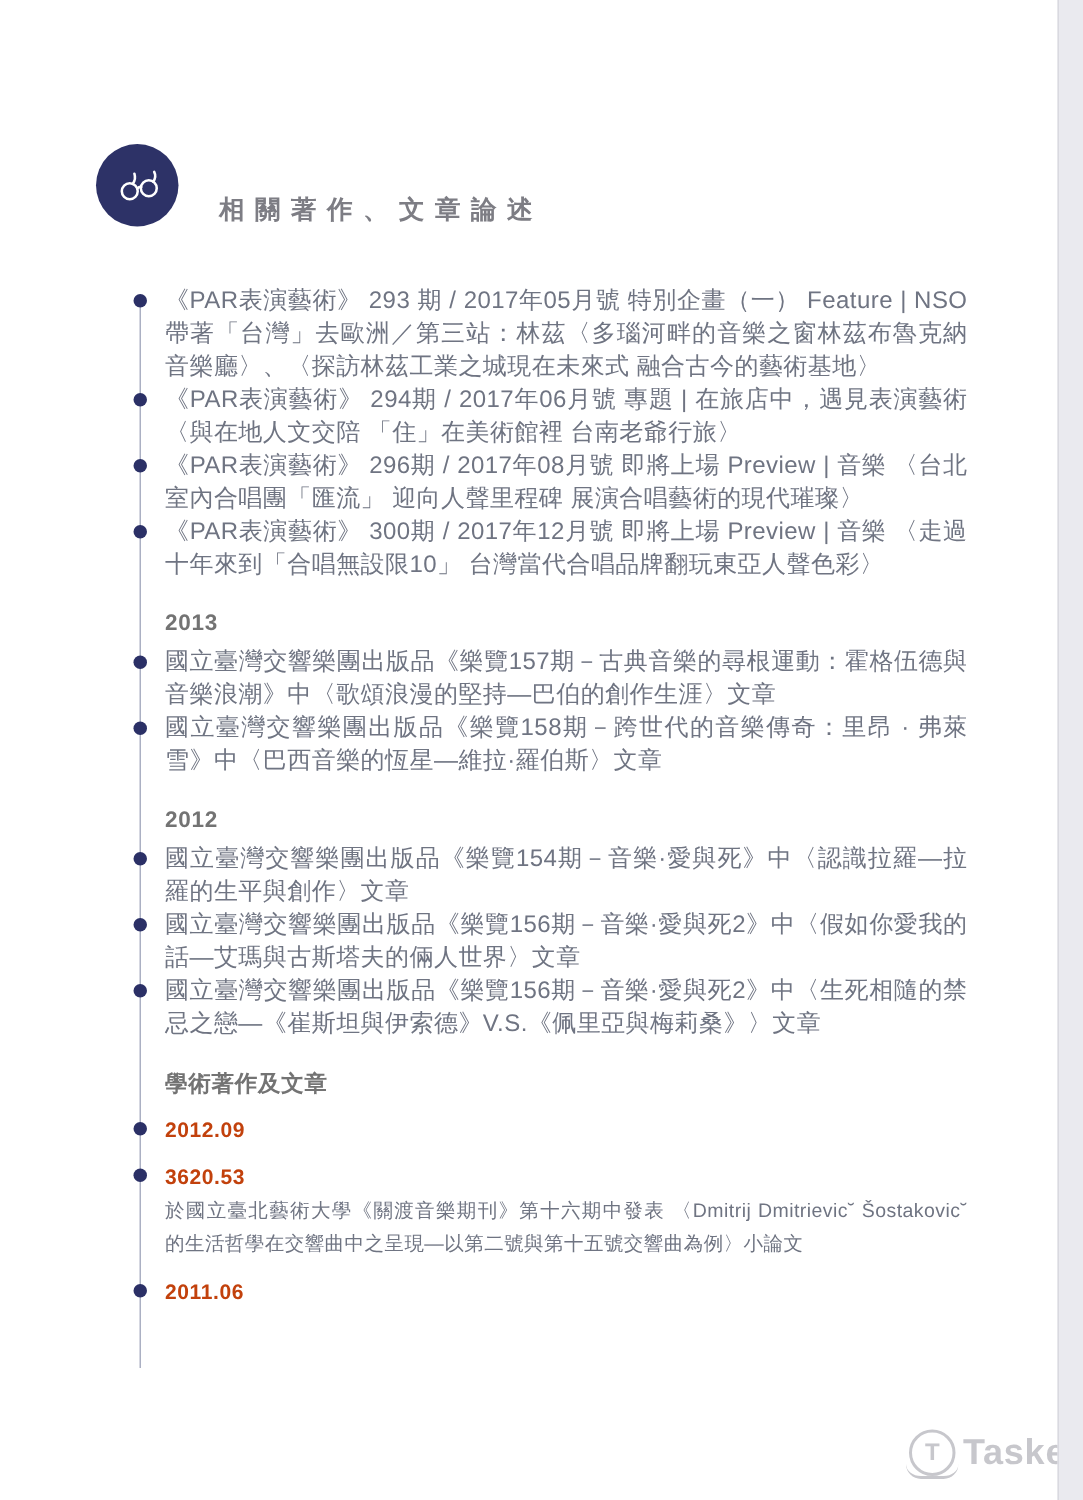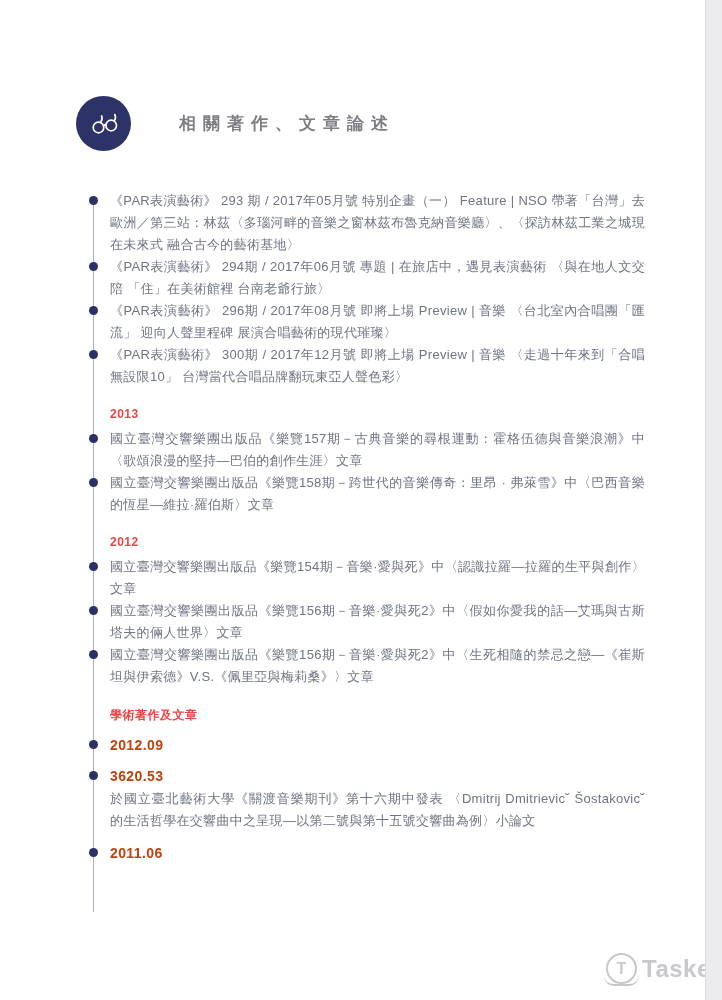--- a/index.html
+++ b/index.html
@@ -7,44 +7,44 @@
     width:722px;height:1000px;
     font-family:"Liberation Sans","DejaVu Sans",sans-serif;
     background:#ffffff;position:relative;overflow:hidden;
   }
   .page{position:absolute;inset:0;background:#ffffff;}
   .edge-strip{
     position:absolute;top:0;right:0;width:16px;height:1000px;
     background:#eaeaef;border-left:1px solid #d9d9e0;z-index:5;
   }
   
-  .header{position:absolute;top:96px;left:76px;display:flex;align-items:center;gap:21px;}
+  .header{position:absolute;top:96px;left:64px;display:flex;align-items:flex-end;}
   .logo-circle{
     width:55px;height:55px;border-radius:50%;background:#2d3267;
     display:flex;align-items:center;justify-content:center;flex:0 0 auto;
   }
   .page-title{
     margin-left:27px;color:#7d7d84;font-size:17px;font-weight:600;
     letter-spacing:7px;white-space:nowrap;
   }
   
   .timeline{position:absolute;top:190px;left:89px;width:556px;}
   .tl-line{position:absolute;left:4px;top:10px;height:712px;width:1px;background:#abb0c3;}
   .tl-entry{
     position:relative;padding-left:21px;
-    font-size:13px;line-height:22px;color:#6f7482;
+    font-size:16px;line-height:22px;color:#6f7482;
     text-align:justify;letter-spacing:0.3px;
   }
   .tl-entry::before{
     content:"";position:absolute;left:0;top:6px;width:9px;height:9px;
     border-radius:50%;background:#2b3066;
   }
   .tl-heading{
     position:relative;padding-left:21px;margin:19px 0 7px 0;
-    color:#ef4444;font-size:12px;font-weight:bold;letter-spacing:0.5px;
+    color:#737373;font-size:15px;font-weight:bold;letter-spacing:0.5px;
   }
   .tl-date{
     position:relative;padding-left:21px;margin-top:11px;
     color:#c2410c;font-size:14px;font-weight:bold;letter-spacing:0.4px;line-height:20px;
   }
   .tl-date::before{
     content:"";position:absolute;left:0;top:5px;width:9px;height:9px;
     border-radius:50%;background:#2b3066;
   }
   .tl-text{

